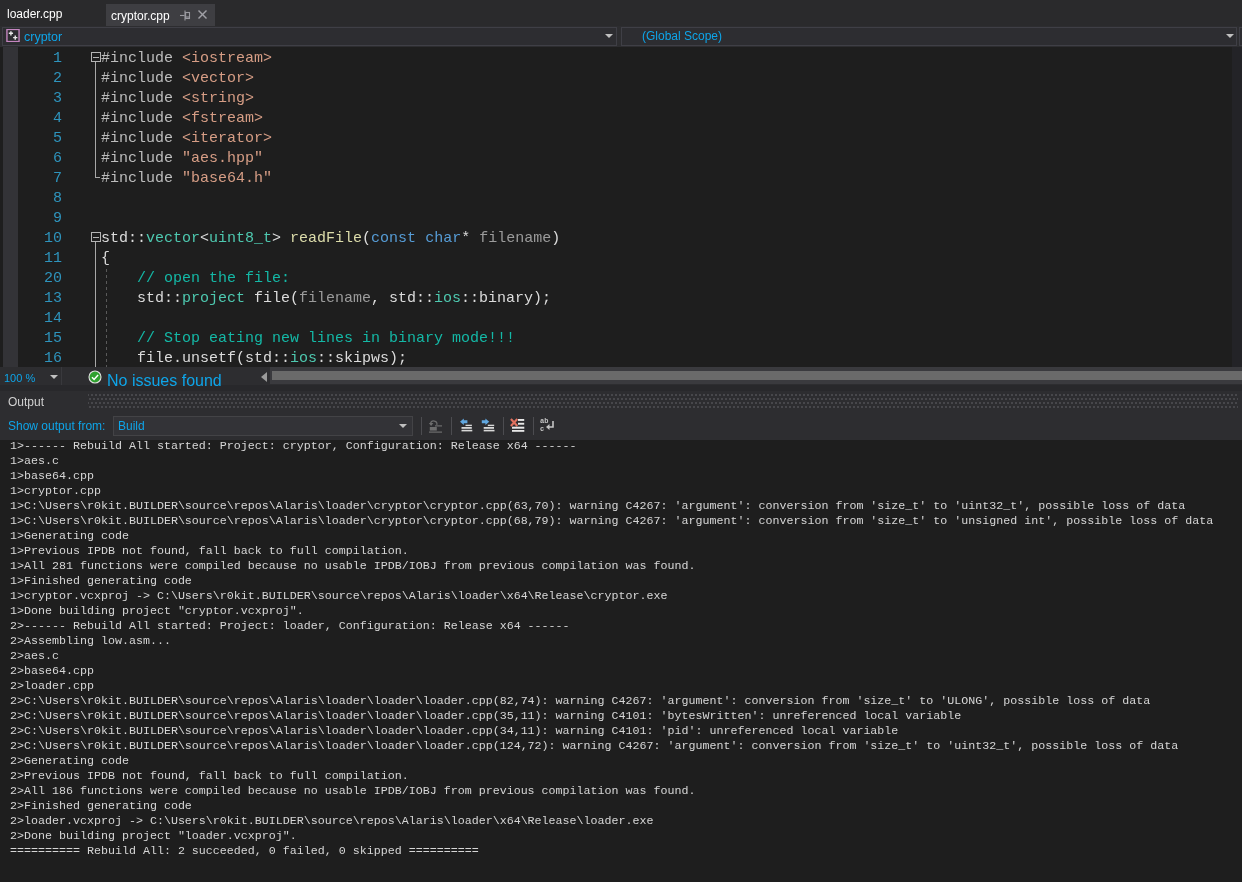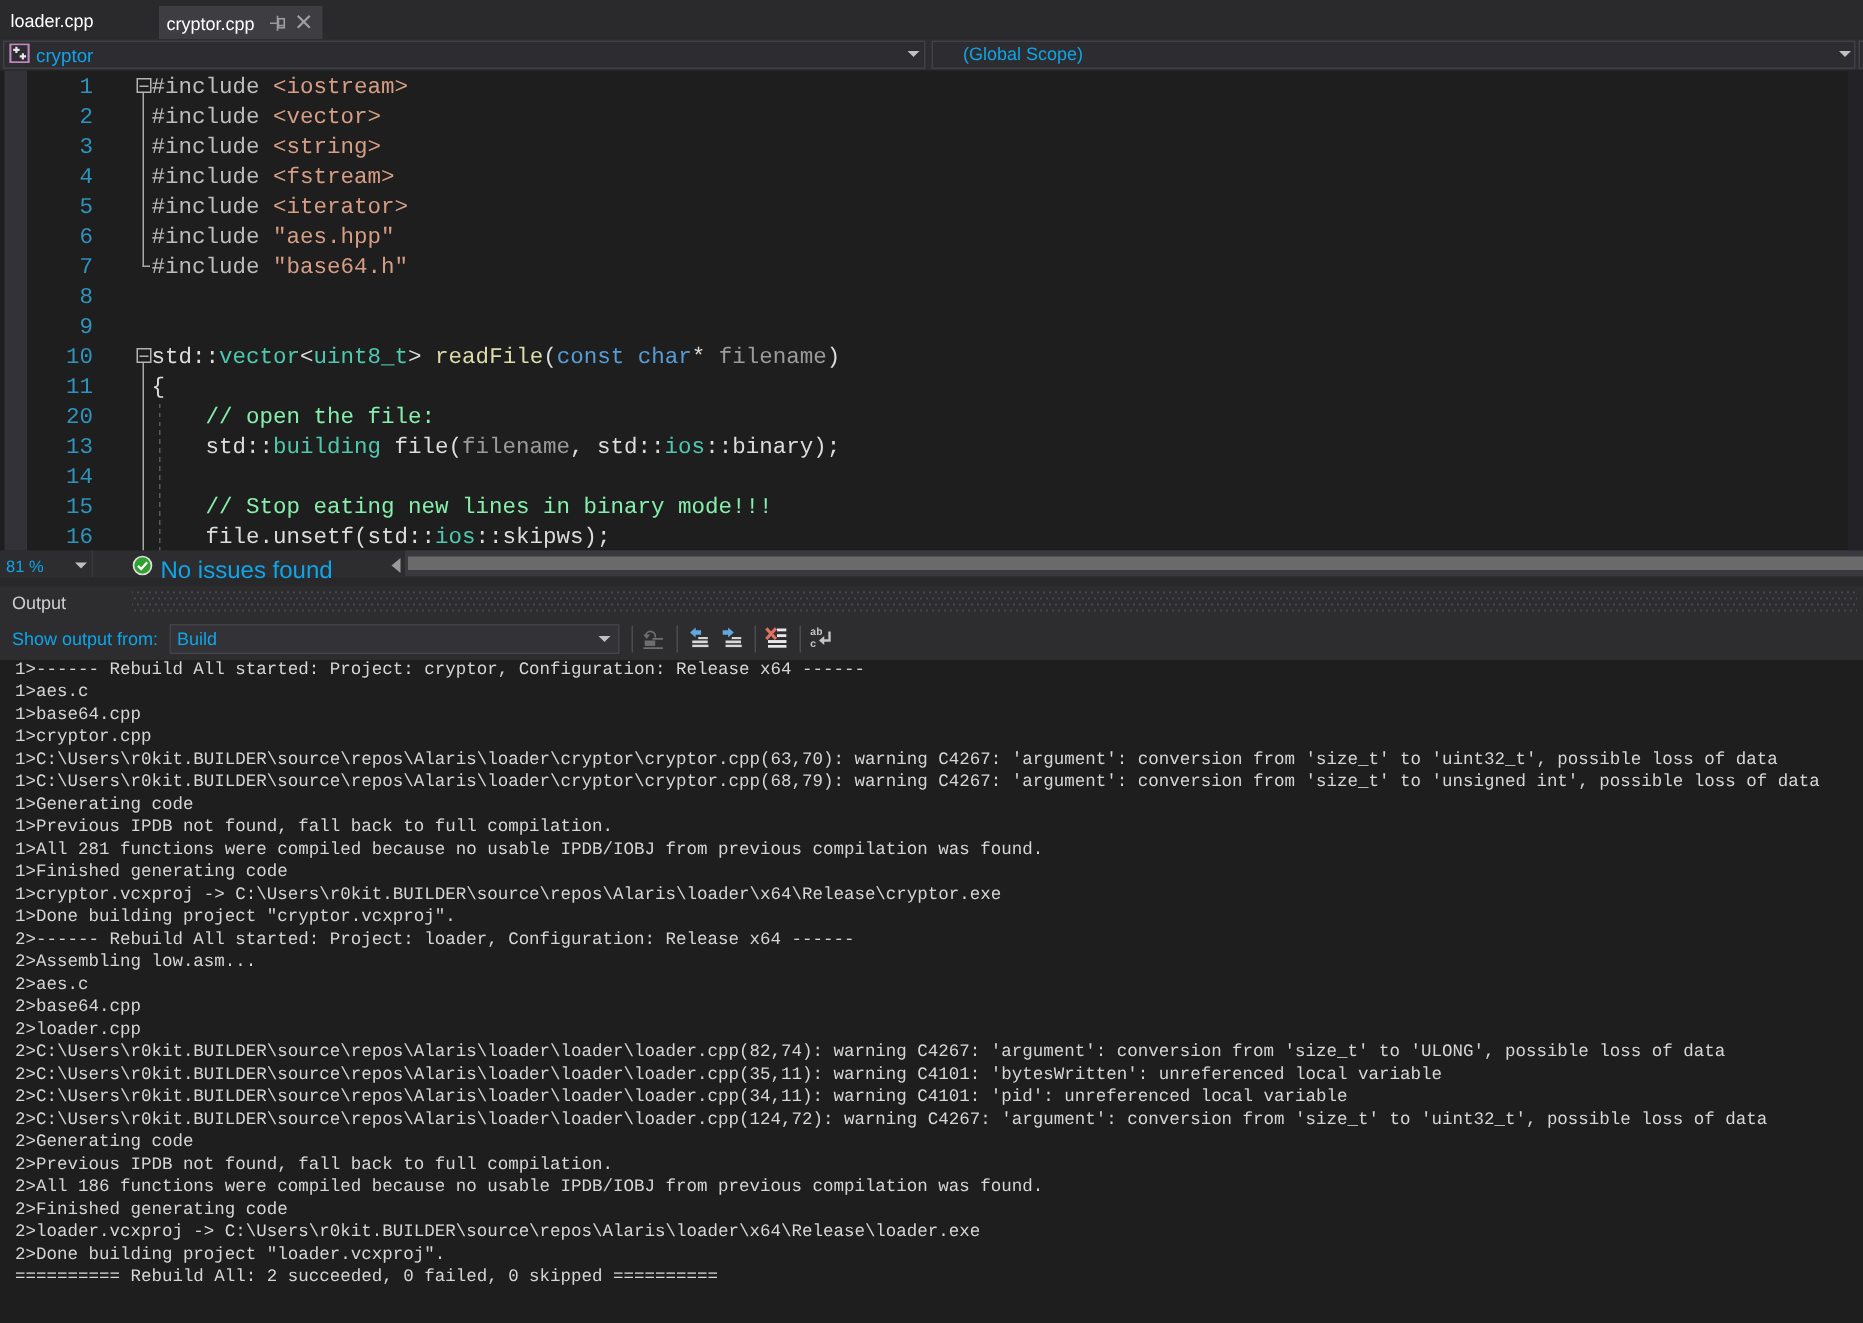--- a/index.html
+++ b/index.html
@@ -7,21 +7,21 @@
 .abs{position:absolute;}
 .ui{font-family:"Liberation Sans",sans-serif;font-size:12px;color:#0ea5e9;}
 .dnarrow{position:absolute;width:0;height:0;border-left:4px solid transparent;border-right:4px solid transparent;border-top:4px solid #c0c0c0;}
 .cl{position:absolute;left:0;height:20px;line-height:20px;font-family:"Liberation Mono",monospace;font-size:15px;color:#dcdcdc;white-space:pre;}
 .ln{position:absolute;right:0;height:20px;line-height:20px;font-family:"Liberation Mono",monospace;font-size:15px;color:#2e94bd;}
 .pp{color:#bdbdbd;}
 .str{color:#d69d85;}
 .kw{color:#569cd6;}
 .ty{color:#4ec9b0;}
 .fn{color:#dcdcaa;}
-.cm{color:#86efac;}
+.cm{color:#14b8a6;}
 .pm{color:#9b9b9b;}
 .foldbox{position:absolute;width:10px;height:10px;border:1px solid #b4b4b4;box-sizing:border-box;background:#1e1e1e;z-index:3;}
 .foldbox:after{content:"";position:absolute;left:1px;right:1px;top:3.5px;height:1px;background:#b4b4b4;}
 .sep{position:absolute;top:417px;width:1px;height:18px;background:#4c4c50;}
 .olin{position:absolute;left:0;height:15px;line-height:15px;font-family:"Liberation Mono",monospace;font-size:11.66px;color:#d6d6d6;white-space:pre;}
 </style>
 </head>
 <body>
 
 <div class="abs" style="left:0;top:0;width:1242px;height:26px;background:#2a2a2c;"></div>
@@ -94,29 +94,29 @@
     <div class="cl" style="top:0;"><span class="pp">#include</span> <span class="str">&lt;iostream&gt;</span></div>
     <div class="cl" style="top:20px;"><span class="pp">#include</span> <span class="str">&lt;vector&gt;</span></div>
     <div class="cl" style="top:40px;"><span class="pp">#include</span> <span class="str">&lt;string&gt;</span></div>
     <div class="cl" style="top:60px;"><span class="pp">#include</span> <span class="str">&lt;fstream&gt;</span></div>
     <div class="cl" style="top:80px;"><span class="pp">#include</span> <span class="str">&lt;iterator&gt;</span></div>
     <div class="cl" style="top:100px;"><span class="pp">#include</span> <span class="str">"aes.hpp"</span></div>
     <div class="cl" style="top:120px;"><span class="pp">#include</span> <span class="str">"base64.h"</span></div>
     <div class="cl" style="top:180px;">std::<span class="ty">vector</span>&lt;<span class="ty">uint8_t</span>&gt; <span class="fn">readFile</span>(<span class="kw">const</span> <span class="kw">char</span>* <span class="pm">filename</span>)</div>
     <div class="cl" style="top:200px;">{</div>
     <div class="cl" style="top:220px;"><span class="cm">    // open the file:</span></div>
-    <div class="cl" style="top:240px;">    std::<span class="ty">building</span> file(<span class="pm">filename</span>, std::<span class="ty">ios</span>::binary);</div>
+    <div class="cl" style="top:240px;">    std::<span class="ty">project</span> file(<span class="pm">filename</span>, std::<span class="ty">ios</span>::binary);</div>
     <div class="cl" style="top:280px;"><span class="cm">    // Stop eating new lines in binary mode!!!</span></div>
     <div class="cl" style="top:300px;">    file.unsetf(std::<span class="ty">ios</span>::skipws);</div>
   </div>
 </div>
 
 <div class="abs" style="left:0;top:367px;width:1242px;height:18px;background:#2d2d30;"></div>
 <div class="abs" style="left:0;top:385px;width:1242px;height:6px;background:#28282b;"></div>
-<div class="abs ui" style="left:4px;top:372px;font-size:11px;">81 %</div>
+<div class="abs ui" style="left:4px;top:372px;font-size:11px;">100 %</div>
 <div class="dnarrow" style="left:50px;top:375px;"></div>
 <div class="abs" style="left:61px;top:367px;width:1px;height:18px;background:#39393d;"></div>
 <svg class="abs" style="left:88px;top:370px;" width="14" height="14" viewBox="0 0 14 14">
   <circle cx="7" cy="7" r="6" fill="#2fa12f" stroke="#e0e0e0" stroke-width="1.1"></circle>
   <path d="M4 7.2l2.1 2.2 4-4.5" stroke="#ffffff" stroke-width="1.5" fill="none"></path>
 </svg>
 <div class="abs ui" style="left:107px;top:372px;font-size:16px;">No issues found</div>
 <div class="abs" style="left:261px;top:372px;width:0;height:0;border-top:5px solid transparent;border-bottom:5px solid transparent;border-right:6px solid #999999;"></div>
 <div class="abs" style="left:270px;top:367px;width:972px;height:17px;background:#3a3a3e;"></div>
 <div class="abs" style="left:272px;top:371px;width:970px;height:9px;background:#6a6a6a;"></div>

